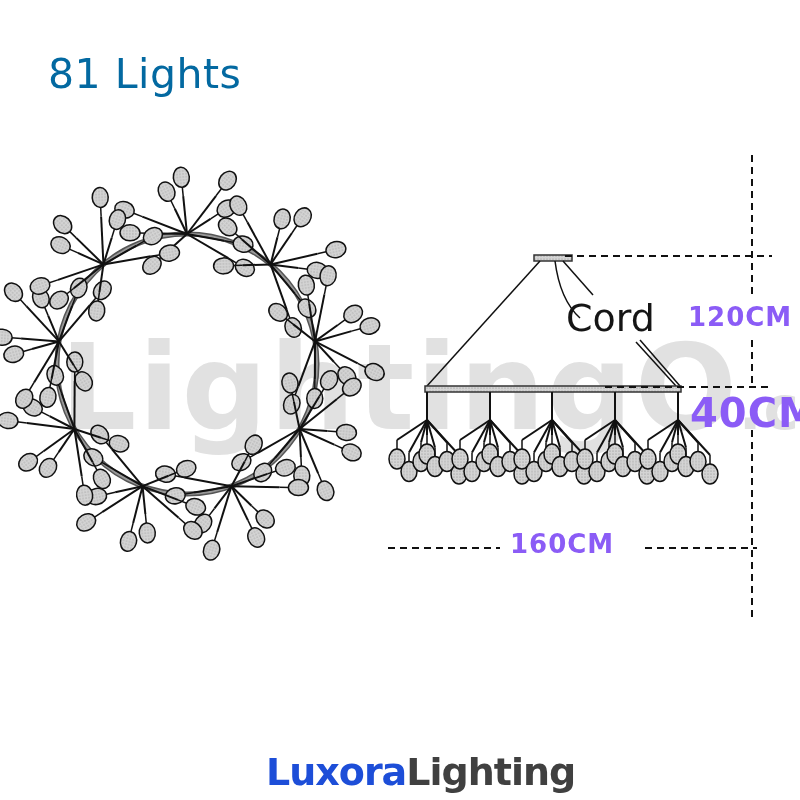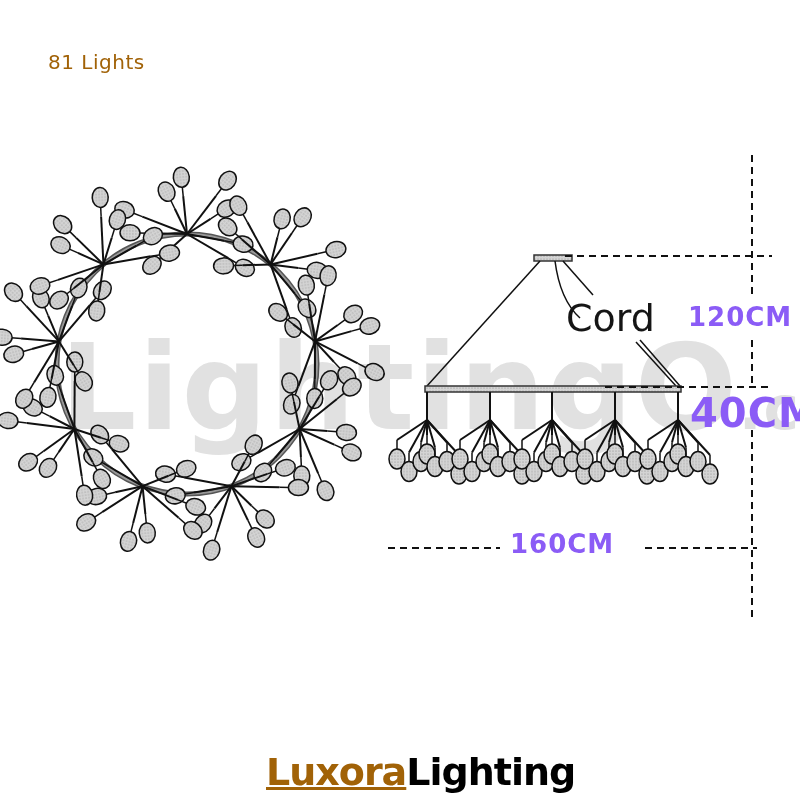--- a/index.html
+++ b/index.html
@@ -1,28 +1,28 @@
 <!DOCTYPE html>
 <html><head>
 <meta charset="utf-8">
 <style>
   html, body { margin: 0; padding: 0; background: #ffffff; }
   body { width: 800px; height: 800px; position: relative; overflow: hidden; font-family: "DejaVu Sans", sans-serif; }
-  .title { position: absolute; left: 48px; top: 50px; font-size: 20px; color: #a16207; letter-spacing: 0.5px; }
+  .title { position: absolute; left: 48px; top: 50px; font-size: 41px; color: #0369a1; letter-spacing: 0.5px; }
   .watermark { position: absolute; left: 60px; top: 318px; font-size: 120px; font-weight: bold; color: #bdbdbd; opacity: 0.45; letter-spacing: 2px; white-space: nowrap; font-family: "DejaVu Sans", sans-serif; }
   .watermark .small { font-size: 60px; }
   svg.drawing { position: absolute; left: 0; top: 0; }
   .dim { position: absolute; font-weight: bold; color: #8b5cf6; font-family: "DejaVu Sans", sans-serif; letter-spacing: 1px; }
   .dim-120 { left: 688px; top: 302px; font-size: 26px; }
   .dim-40 { left: 690px; top: 390px; font-size: 40px; }
   .dim-160 { left: 510px; top: 529px; font-size: 26px; }
   .cord { position: absolute; left: 566px; top: 296px; font-size: 38px; color: #151515; }
   .brand { position: absolute; left: 266px; top: 750px; font-size: 38px; font-weight: bold; font-family: "DejaVu Sans", sans-serif; letter-spacing: -1px; }
-  .brand .a { color: #a16207; text-decoration: underline; }
-  .brand .b { color: #000000; }
+  .brand .a { color: #1d4ed8; }
+  .brand .b { color: #404040; }
 </style>
 </head>
 <body>
 
 <div class="title">81 Lights</div>
 
 <div class="watermark"><span>LightingO</span><span class="small">.co.uk</span></div>
 
 <svg class="drawing" width="800" height="800" viewBox="0 0 800 800">
   <defs>

